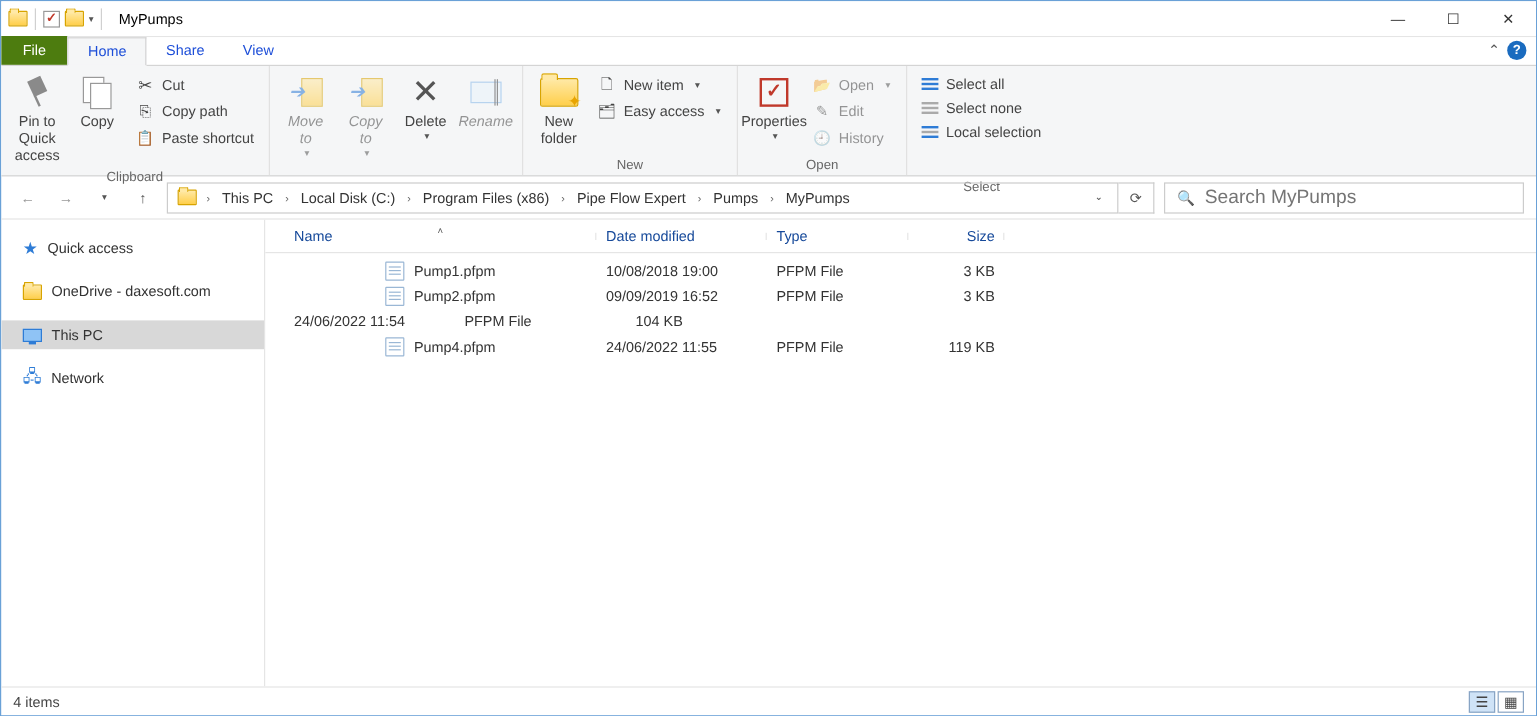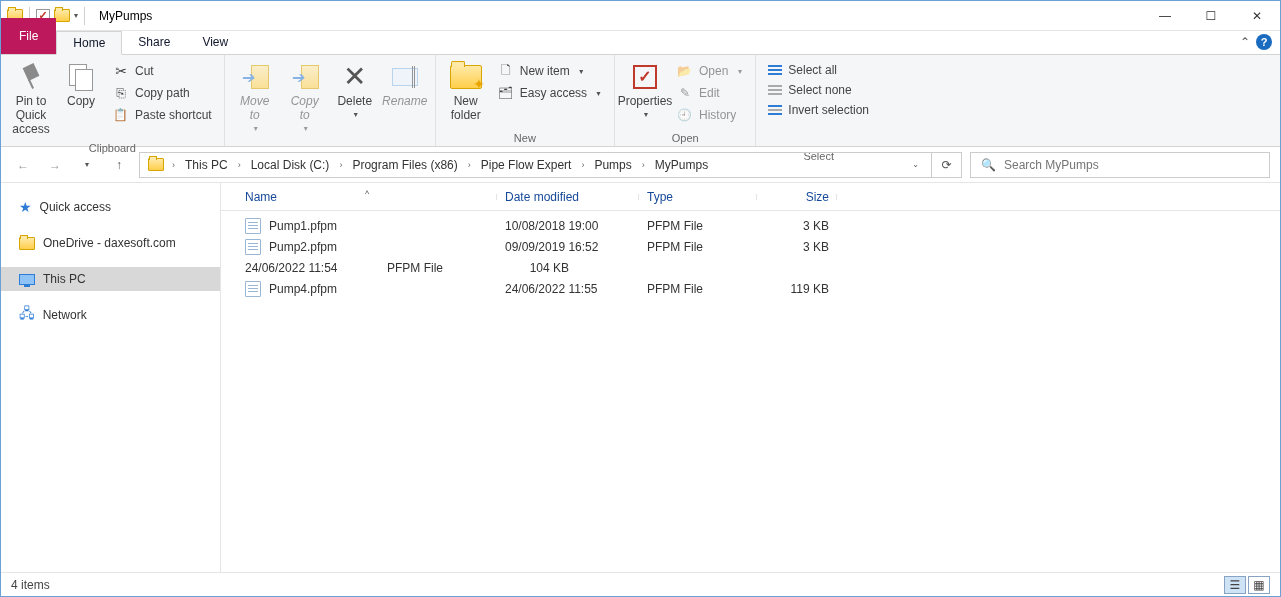--- a/index.html
+++ b/index.html
@@ -15,22 +15,22 @@
 .win-btn { width:46px; height:100%; display:flex; align-items:center; justify-content:center; color:#333; }
 
 .folder-ico-sm { width:16px; height:13px; background:linear-gradient(#ffe9a6,#ffcf4b); border:1px solid #d8a400; border-radius:1px; position:relative;}
 .folder-ico-sm::before{content:"";position:absolute;top:-3px;left:0;width:6px;height:3px;background:#ffe9a6;border:1px solid #d8a400;border-bottom:none;border-radius:1px 1px 0 0;}
 .checkbox-ico { width:14px;height:14px;border:1px solid #999;display:inline-flex;align-items:center;justify-content:center;}
 .checkbox-ico.checked::after{content:"✓";color:#c0392b;font-size:11px;line-height:1;font-weight:bold;}
 .chev-down{font-size:8px;color:#555;}
 
 
 .ribbontabs { height:24px; display:flex; align-items:flex-end; background:#fff; border-bottom:1px solid #d4d4d4; position:relative;}
-.file-tab { background:#be185d; color:#fff; height:36px; padding:0 18px; display:flex; align-items:center; }
-.rtab { height:24px; padding:11px 16px; display:flex; align-items:center; color:#0f172a;text-align:center;}
+.file-tab { background:#4d7c0f; color:#fff; height:24px; padding:0 18px; display:flex; align-items:center; }
+.rtab { height:24px; padding:11px 16px; display:flex; align-items:center; color:#1d4ed8;text-align:center;}
 .rtab.active { border:1px solid #d4d4d4; border-bottom:1px solid #f5f6f7; background:#f5f6f7; margin-bottom:-1px;}
 .ribbon-collapse { position:absolute; right:30px; top:4px; color:#555;}
 .help-btn { position:absolute; right:8px; top:3px; width:16px;height:16px;border-radius:50%; background:#1a6bbf; color:#fff; display:flex;align-items:center;justify-content:center; font-size:11px; font-weight:bold;}
 
 
 .ribbon { height:92px; background:#f5f6f7; border-bottom:1px solid #d4d4d4; display:flex;}
 .rgroup { display:flex; flex-direction:column; padding:2px 6px 0 6px; border-right:1px solid #e1e1e1;}
 .rgroup-body { flex:1; display:flex; align-items:flex-start; gap:2px;}
 .rgroup-label { text-align:center; font-size:11px; color:#666; padding:2px 0;}
 .big-btn { width:48px; display:flex; flex-direction:column; align-items:center; justify-content:flex-start; padding:4px 2px; gap:2px; text-align:center; line-height:1.15; color:#444;}
@@ -44,37 +44,37 @@
 
 .navbar { height:36px; display:flex; align-items:center; gap:8px; padding:0 10px; border-bottom:1px solid #e5e5e5;}
 .nav-arrow { width:24px;height:24px;display:flex;align-items:center;justify-content:center;color:#999;border-radius:2px;}
 .nav-arrow.enabled{color:#555;}
 .breadcrumb { flex:1; height:26px; border:1px solid #ccc; display:flex; align-items:center; padding:0 4px; gap:0; overflow:hidden;}
 .breadcrumb .seg { padding:0 6px; height:100%; display:flex; align-items:center; color:#333;}
 .breadcrumb .chev { padding:0 4px; color:#666; font-size:9px;}
 .bc-right { margin-left:auto; display:flex; align-items:center; height:100%;}
 .refresh { width:30px;height:26px;border:1px solid #ccc;border-left:none;display:flex;align-items:center;justify-content:center;color:#555;}
 .searchbox { width:300px; height:26px; border:1px solid #ccc; display:flex; align-items:center; gap:8px; padding:0 10px; color:#888;}
-.searchbox input { border:none; outline:none; flex:1; font-size:12px; color:#333; background:transparent;}
+.searchbox input { border:none; outline:none; flex:1; font-size:16px; color:#333; background:transparent;}
 
 
 .main { flex:1; display:flex; overflow:hidden;}
 .sidebar { width:220px; border-right:1px solid #e5e5e5; padding:12px 0; overflow:auto;}
 .side-item { height:24px; display:flex; align-items:center; gap:8px; padding:0 18px; color:#333;}
 .side-item.sel { background:#d8d8d8;}
 .side-spacer { height:12px;}
 .content { flex:1; display:flex; flex-direction:column; overflow:auto;}
 .columns { height:28px; display:flex; align-items:center; border-bottom:1px solid #e5e5e5; padding-left:16px; color:#16499a; user-select:none;}
 .col { padding:0 8px; position:relative; }
 .col::after{content:"";position:absolute;right:0;top:4px;bottom:4px;width:1px;background:#e5e5e5;}
 .col.name{width:260px;} .col.date{width:142px;} .col.type{width:118px;} .col.size{width:80px;text-align:right;}
 .sort-ind { position:absolute; left:50%; top:-2px; transform:translateX(-50%); font-size:8px; color:#555;}
 .rows { padding:4px 0;}
 .row { height:21px; display:flex; align-items:center; padding-left:16px; color:#333;}
-.row .c{padding:0 8px;}
+.row .c{padding:0 8px;justify-content:center;}
 .row .c.name{width:260px;display:flex;align-items:center;gap:8px;} .row .c.date{width:142px;} .row .c.type{width:118px;} .row .c.size{width:80px;text-align:right;}
 .file-ico { width:16px;height:16px;background:#fff;border:1px solid #9ab7d5;border-radius:1px;position:relative;}
 .file-ico::after{content:"";position:absolute;left:2px;right:2px;top:3px;height:1px;background:#9ab7d5;box-shadow:0 3px 0 #9ab7d5,0 6px 0 #9ab7d5;}
 
 
 .statusbar { height:24px; border-top:1px solid #e5e5e5; display:flex; align-items:center; padding:0 10px; color:#444;}
 .statusbar .spacer{flex:1;}
 .view-toggle { display:flex; gap:2px; }
 .vt-btn { width:22px;height:18px;border:1px solid #88a4c4; display:flex;align-items:center;justify-content:center;}
 .vt-btn.active{background:#cfe3f7;}
@@ -266,21 +266,21 @@
               <span></span>
             </span>
             <span>Select none</span>
           </div>
         <div class="small-btn">
             <span class="sel-bars inv">
               <span></span>
               <span></span>
               <span></span>
             </span>
-            <span>Invert selection</span>
+            <span>Local selection</span>
           </div>
       </div>
     </div>
     <div class="rgroup-label">Select</div>
   </div>
 </div>
 
 <div class="navbar">
   <div class="nav-arrow">←</div>
   <div class="nav-arrow">→</div>

